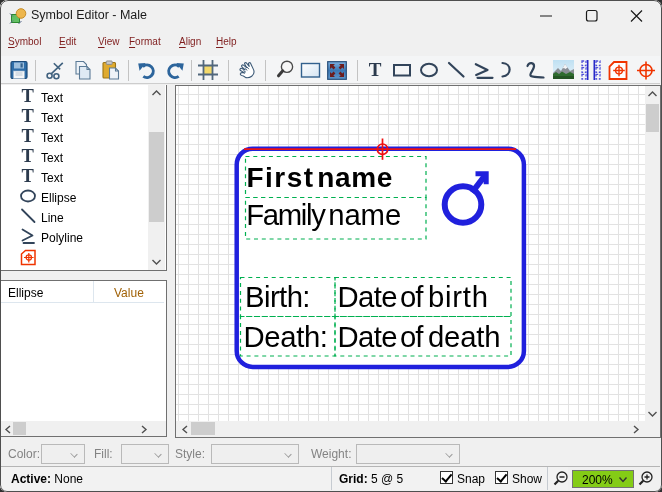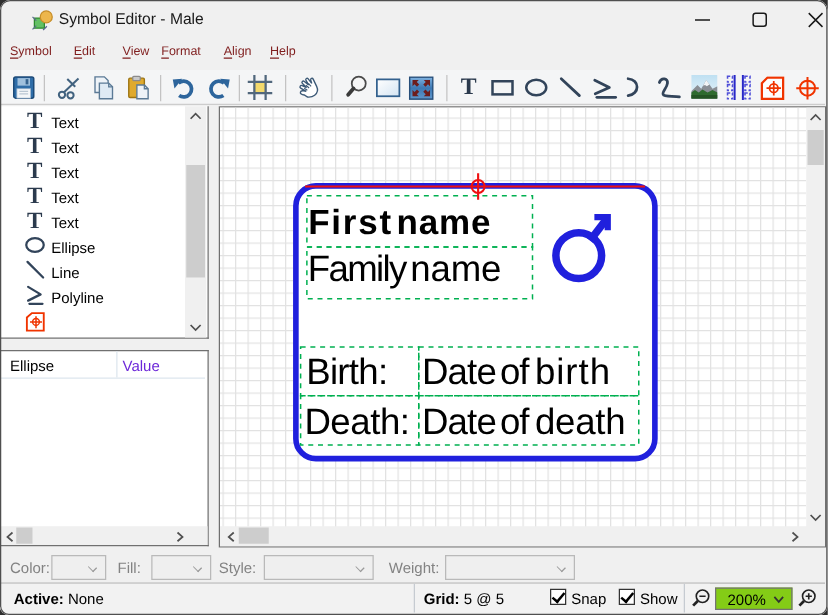--- a/index.html
+++ b/index.html
@@ -1,19 +1,19 @@
 <!DOCTYPE html>
 <html><head><meta charset="utf-8">
 <style>
 *{margin:0;padding:0;box-sizing:border-box}
 html,body{width:662px;height:492px;background:#2f2f2f;font-family:"Liberation Sans",sans-serif;overflow:hidden}
 .abs{position:absolute}
 #win{position:absolute;left:0;top:0;width:662px;height:492px;background:#f0f0f0;border-radius:8px 8px 7px 7px;overflow:hidden}
 #winborder{position:absolute;left:0;top:0;width:662px;height:492px;border:1px solid #4f4f4f;border-radius:8px 8px 7px 7px;z-index:99;pointer-events:none}
-#titlebar{position:absolute;left:16px;top:0;width:543px;height:32px;background:#f0f0f0}
+#titlebar{position:absolute;left:0;top:0;width:543px;height:32px;background:#f0f0f0}
 #title{position:absolute;left:31px;top:8px;font-size:12.5px;color:#1a1a1a}
 #menubar{position:absolute;left:0;top:32px;width:556px;height:24px;background:#f0f0f0;font-size:10px;color:#7f1d1d}
 .mi{position:absolute;top:4px}
 .mi u{text-decoration:underline;text-underline-offset:2px}
 #toolbar{position:absolute;left:0;top:56px;width:660px;height:28px;background:#f4f5f6;border-bottom:1px solid #cdcdcd}
 .tdiv{position:absolute;top:60px;width:1px;height:21px;background:#c3c3c3}
 
 #listbox{position:absolute;left:0px;top:85px;width:167px;height:186px;background:#fff;border-right:1px solid #707070;border-bottom:1px solid #707070}
 .lrow{position:absolute;left:0;height:20px;width:148px;font-size:12px;color:#000}
 .lrow span{position:absolute;left:41px;top:3px}
@@ -274,21 +274,21 @@
         <path d="M1.5 6 L5.5 2 L9.5 6" fill="none" stroke="#505050" stroke-width="1.4"></path>
       </svg>
 <div class="abs sbthumb" style="left:149px;top:47px;width:15px;height:90px"></div>
 <svg class="abs" style="left:151px;top:173px" width="11" height="8" viewBox="0 0 11 8">
         <path d="M1.5 2 L5.5 6 L9.5 2" fill="none" stroke="#505050" stroke-width="1.4"></path>
       </svg>
 </div>
 
 <div id="propbox">
 <div class="abs" style="left:8px;top:5px;font-size:12px;color:#000">Ellipse</div>
-<div class="abs" style="left:98px;top:5px;font-size:12px;color:#6d28d9">Value</div>
+<div class="abs" style="left:114px;top:5px;font-size:12px;color:#a16207">Value</div>
 <div class="abs" style="left:93px;top:0;width:1px;height:21px;background:#dde6ee"></div>
 <div class="abs" style="left:0;top:21px;width:164px;height:1px;background:#dde6ee"></div>
 
 <div class="abs sbtrack" style="left:0;top:140px;width:166px;height:15px"></div>
 <svg class="abs" style="left:4px;top:144px" width="8" height="9" viewBox="0 0 8 9">
         <path d="M6 1 L2 4.5 L6 8" fill="none" stroke="#505050" stroke-width="1.4"></path>
       </svg>
 <div class="abs sbthumb" style="left:13px;top:141px;width:13px;height:13px"></div>
 <svg class="abs" style="left:140px;top:144px" width="8" height="9" viewBox="0 0 8 9">
         <path d="M2 1 L6 4.5 L2 8" fill="none" stroke="#505050" stroke-width="1.4"></path>

